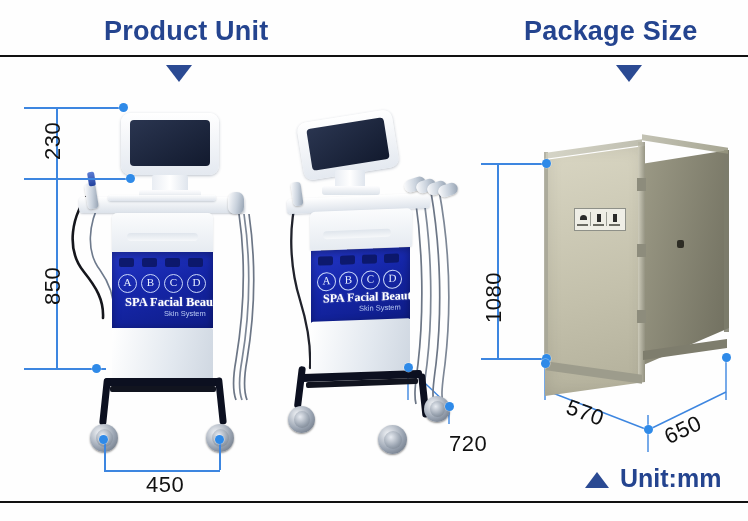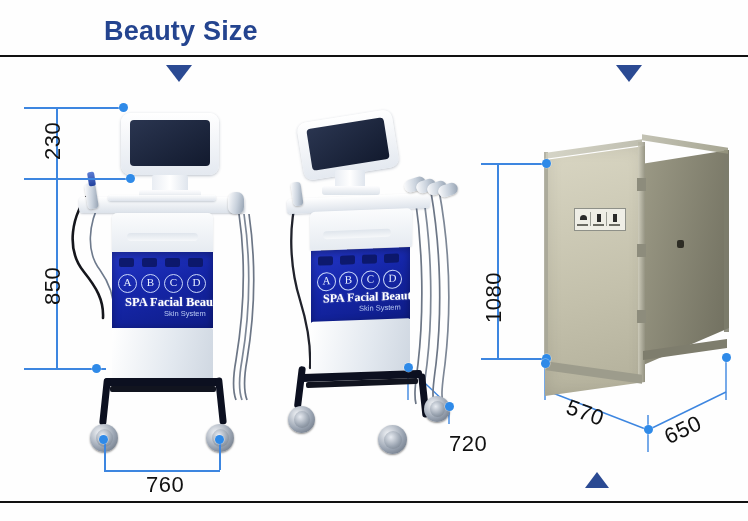--- a/index.html
+++ b/index.html
@@ -100,21 +100,22 @@
         font-size:25px;font-weight:bold;white-space:nowrap;}
   .tri-up{position:absolute;left:585px;top:472px;width:0;height:0;
           border-left:12px solid transparent;border-right:12px solid transparent;
           border-bottom:16px solid #2b4a93;}
 </style>
 </head>
 <body>
 
 <div id="stage">
 
-  <div class="hdr" id="hdr-product">Beauty Size</div>
+  <div class="hdr" id="hdr-product">Product Unit</div>
+  <div class="hdr" id="hdr-package">Package Size</div>
 
   <div class="rule" id="rule-top"></div>
   <div class="rule" id="rule-bottom"></div>
 
   <div class="tri-down" id="tri-product"></div>
   <div class="tri-down" id="tri-package"></div>
 
   <svg id="angled">
 
     <line x1="408" y1="367" x2="449" y2="406" stroke="#3d86e0" stroke-width="1.4"></line>
@@ -329,34 +330,35 @@
   <div class="dline dh" style="left:24px;top:368px;width:82px;"></div>
   <div class="dline dv" style="left:56px;top:178px;height:190px;"></div>
   <div class="dot" style="left:92px;top:364px;"></div>
   <div class="dlabel rot90" style="left:40px;top:305px;font-size:22px;">850</div>
 
   <div class="dline dh" style="left:104px;top:470px;width:116px;"></div>
   <div class="dline dv" style="left:104px;top:440px;height:30px;"></div>
   <div class="dline dv" style="left:219px;top:440px;height:30px;"></div>
   <div class="dot" style="left:99px;top:435px;"></div>
   <div class="dot" style="left:215px;top:435px;"></div>
-  <div class="dlabel" style="left:146px;top:472px;font-size:22px;">760</div>
+  <div class="dlabel" style="left:146px;top:472px;font-size:22px;">450</div>
 
   <div class="dot" style="left:404px;top:363px;"></div>
   <div class="dot" style="left:445px;top:402px;"></div>
   <div class="dlabel" style="left:449px;top:431px;font-size:22px;">720</div>
 
   <div class="dline dh" style="left:481px;top:163px;width:68px;"></div>
   <div class="dline dh" style="left:481px;top:358px;width:68px;"></div>
   <div class="dline dv" style="left:497px;top:163px;height:195px;"></div>
   <div class="dot" style="left:542px;top:159px;"></div>
   <div class="dot" style="left:542px;top:354px;"></div>
   <div class="dlabel rot90" style="left:481px;top:323px;font-size:22px;">1080</div>
 
   <div class="dot" style="left:541px;top:359px;"></div>
   <div class="dot" style="left:644px;top:425px;"></div>
   <div class="dot" style="left:722px;top:353px;"></div>
   <div class="dlabel" style="left:566px;top:400px;font-size:22px;transform:rotate(20deg);">570</div>
   <div class="dlabel" style="left:664px;top:417px;font-size:22px;transform:rotate(-25deg);">650</div>
 
   <div class="tri-up"></div>
+  <div id="unit">Unit:mm</div>
 
 </div>
 
 </body></html>

